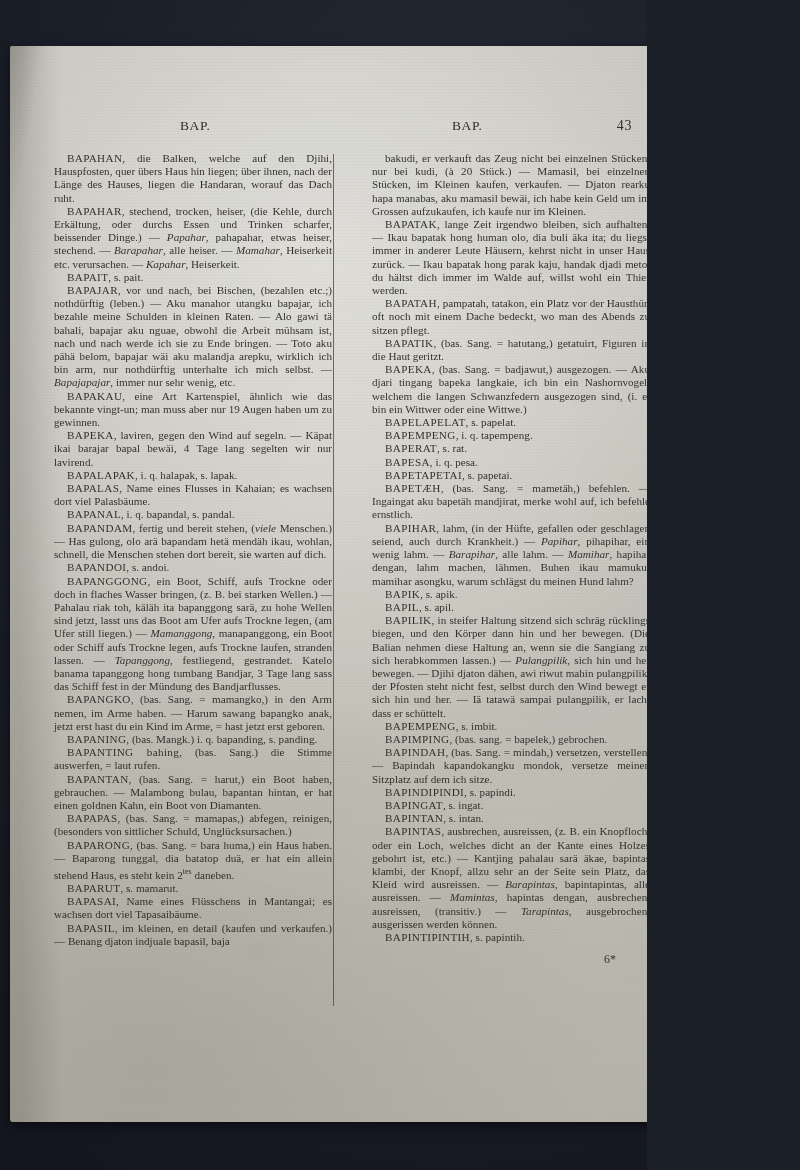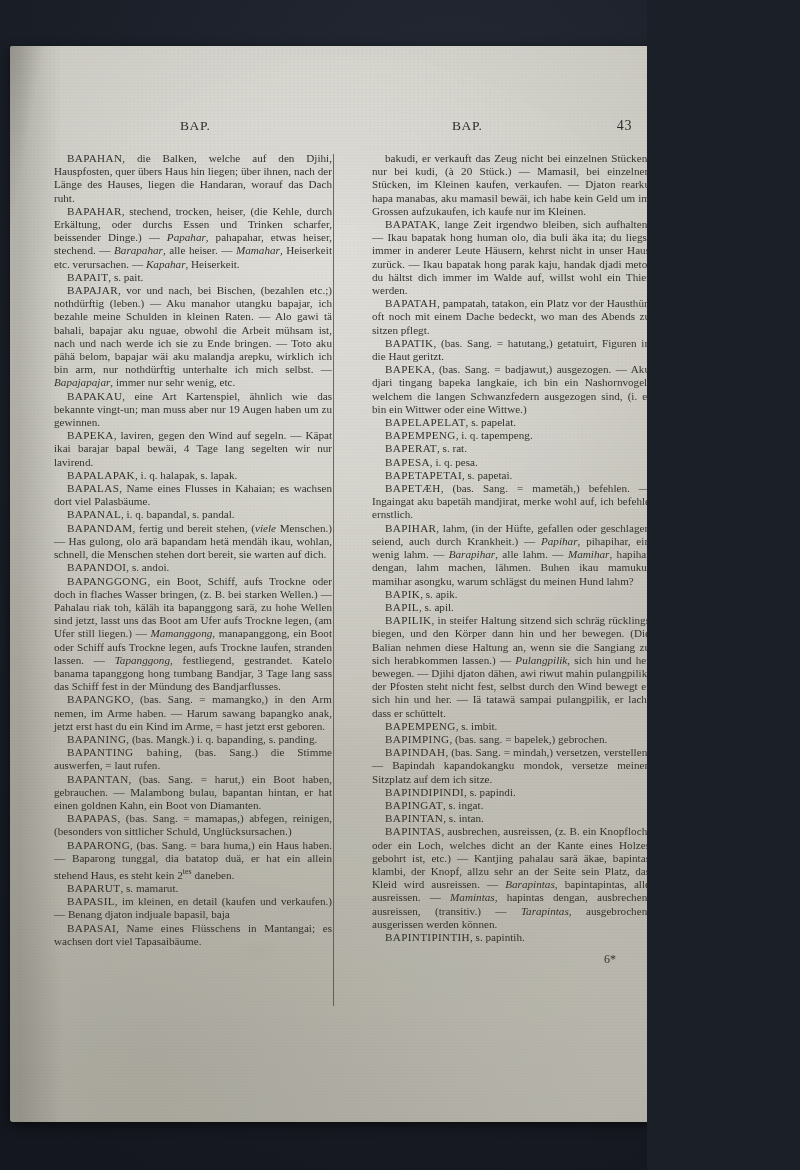--- a/index.html
+++ b/index.html
@@ -195,22 +195,22 @@
           <p class="entry"><span class="hw">BAPANDAM</span>, fertig und bereit stehen, (<i class="it">viele</i> Menschen.) — Has gulong, olo arä bapandam hetä mendäh ikau, wohlan, schnell, die Menschen stehen dort bereit, sie warten auf dich.</p>
           <p class="entry"><span class="hw">BAPANDOI</span>, s. andoi.</p>
           <p class="entry"><span class="hw">BAPANGGONG</span>, ein Boot, Schiff, aufs Trockne oder doch in flaches Wasser bringen, (z. B. bei starken Wellen.) — Pahalau riak toh, käläh ita bapanggong sarä, zu hohe Wellen sind jetzt, lasst uns das Boot am Ufer aufs Trockne legen, (am Ufer still liegen.) — <i class="it">Mamanggong</i>, manapanggong, ein Boot oder Schiff aufs Trockne legen, aufs Trockne laufen, stranden lassen. — <i class="it">Tapanggong</i>, festliegend, gestrandet. Katelo banama tapanggong hong tumbang Bandjar, 3 Tage lang sass das Schiff fest in der Mündung des Bandjarflusses.</p>
           <p class="entry"><span class="hw">BAPANGKO</span>, (bas. Sang. = mamangko,) in den Arm nemen, im Arme haben. — Harum sawang bapangko anak, jetzt erst hast du ein Kind im Arme, = hast jetzt erst geboren.</p>
           <p class="entry"><span class="hw">BAPANING</span>, (bas. Mangk.) i. q. bapanding, s. panding.</p>
           <p class="entry"><span class="hw">BAPANTING bahing</span>, (bas. Sang.) die Stimme auswerfen, = laut rufen.</p>
           <p class="entry"><span class="hw">BAPANTAN</span>, (bas. Sang. = harut,) ein Boot haben, gebrauchen. — Malambong bulau, bapantan hintan, er hat einen goldnen Kahn, ein Boot von Diamanten.</p>
           <p class="entry"><span class="hw">BAPAPAS</span>, (bas. Sang. = mamapas,) abfegen, reinigen, (besonders von sittlicher Schuld, Unglücksursachen.)</p>
           <p class="entry"><span class="hw">BAPARONG</span>, (bas. Sang. = bara huma,) ein Haus haben. — Baparong tunggal, dia batatop duä, er hat ein allein stehend Haus, es steht kein 2<sup style="font-size:.72em">tes</sup> daneben.</p>
           <p class="entry"><span class="hw">BAPARUT</span>, s. mamarut.</p>
+          <p class="entry"><span class="hw">BAPASAI</span>, Name eines Flüsschens in Mantangai; es wachsen dort viel Tapasaibäume.</p>
           <p class="entry"><span class="hw">BAPASIL</span>, im kleinen, en detail (kaufen und verkaufen.) — Benang djaton indjuale bapasil, baja</p>
-          <p class="entry"><span class="hw">BAPASAI</span>, Name eines Flüsschens in Mantangai; es wachsen dort viel Tapasaibäume.</p>
         </div>
 
         <div class="col right">
           <p class="entry">bakudi, er verkauft das Zeug nicht bei einzelnen Stücken, nur bei kudi, (à 20 Stück.) — Mamasil, bei einzelnen Stücken, im Kleinen kaufen, verkaufen. — Djaton rearku hapa manabas, aku mamasil bewäi, ich habe kein Geld um im Grossen aufzukaufen, ich kaufe nur im Kleinen.</p>
           <p class="entry"><span class="hw">BAPATAK</span>, lange Zeit irgendwo bleiben, sich aufhalten. — Ikau bapatak hong human olo, dia buli äka ita; du liegst immer in anderer Leute Häusern, kehrst nicht in unser Haus zurück. — Ikau bapatak hong parak kaju, handak djadi meto, du hältst dich immer im Walde auf, willst wohl ein Thier werden.</p>
           <p class="entry"><span class="hw">BAPATAH</span>, pampatah, tatakon, ein Platz vor der Hausthür, oft noch mit einem Dache bedeckt, wo man des Abends zu sitzen pflegt.</p>
           <p class="entry"><span class="hw">BAPATIK</span>, (bas. Sang. = hatutang,) getatuirt, Figuren in die Haut geritzt.</p>
           <p class="entry"><span class="hw">BAPEKA</span>, (bas. Sang. = badjawut,) ausgezogen. — Aku djari tingang bapeka langkaie, ich bin ein Nashornvogel, welchem die langen Schwanzfedern ausgezogen sind, (i. e. bin ein Wittwer oder eine Wittwe.)</p>
           <p class="entry"><span class="hw">BAPELAPELAT</span>, s. papelat.</p>
           <p class="entry"><span class="hw">BAPEMPENG</span>, i. q. tapempeng.</p>

